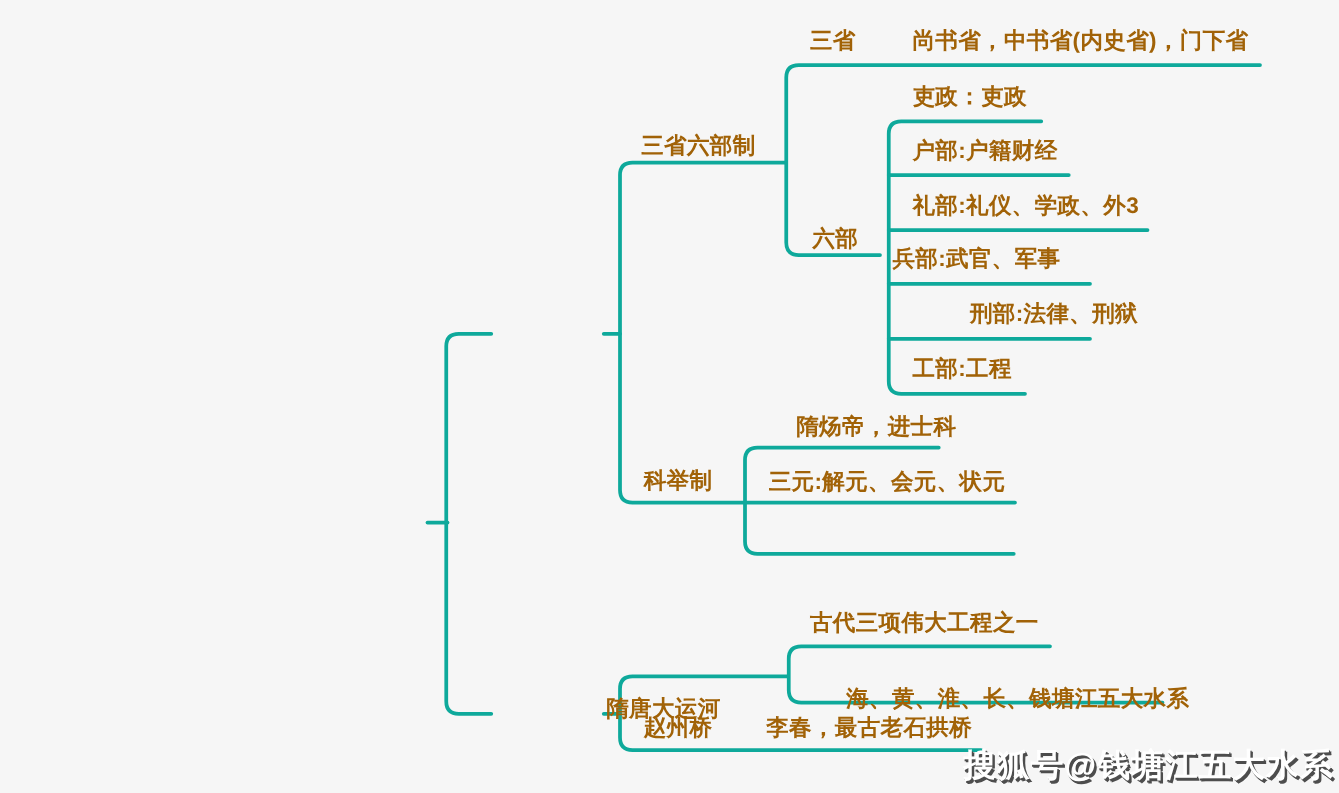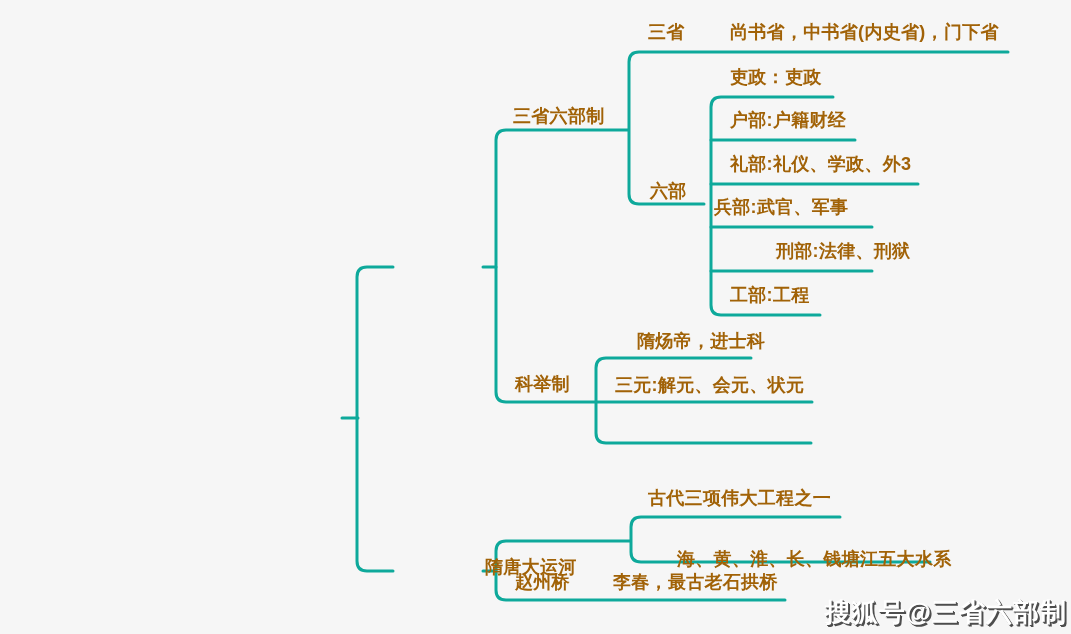--- a/index.html
+++ b/index.html
@@ -124,15 +124,15 @@
   <div class="node-label" style="left:613px; top:330px;margin-left:24px;">隋炀帝，进士科</div>
   <div class="node-label" style="left:615px; top:374px;">三元:解元、会元、状元</div>
 
   <div class="node-label" style="left:485px; top:512px;margin-top:44px;">隋唐大运河</div>
   <div class="node-label" style="left:648px; top:487px;">古代三项伟大工程之一</div>
   <div class="node-label" style="left:648px; top:548px;margin-left:29px;">海、黄、淮、长、钱塘江五大水系</div>
 
   <div class="node-label" style="left:515px; top:571px;">赵州桥</div>
   <div class="node-label" style="left:613px; top:571px;">李春，最古老石拱桥</div>
 
-  <div class="watermark">搜狐号@三省六部制</div>
+  <div class="watermark">搜狐号@钱塘江五大水系</div>
 
 </div>
 
 </body></html>

